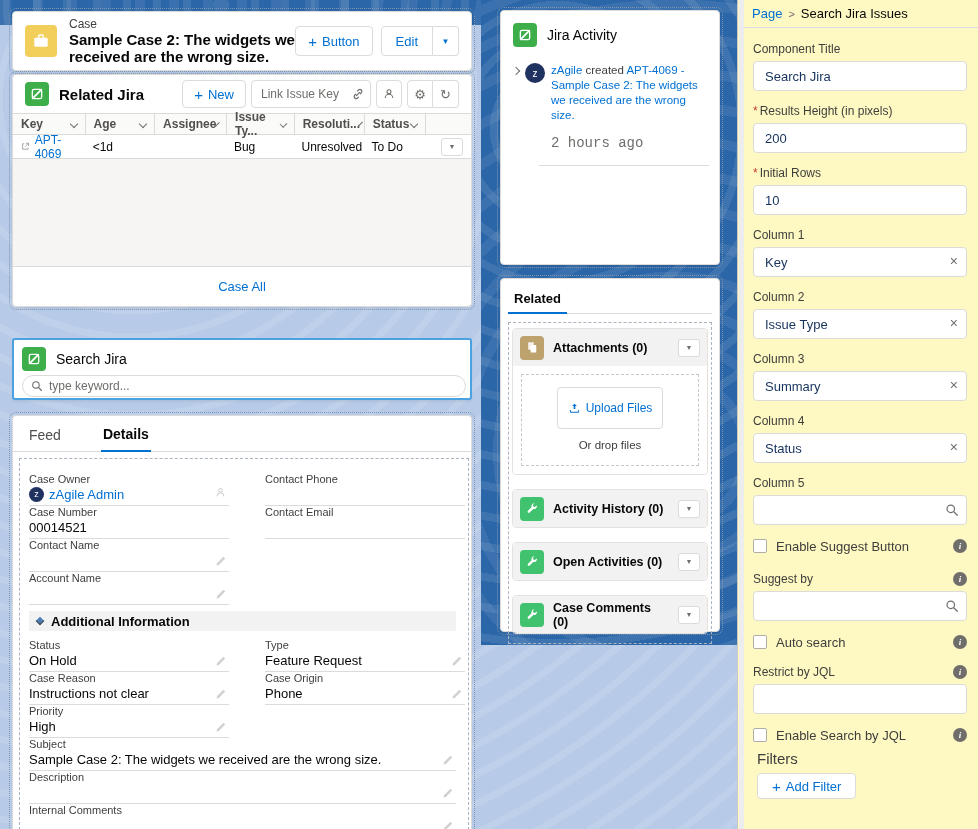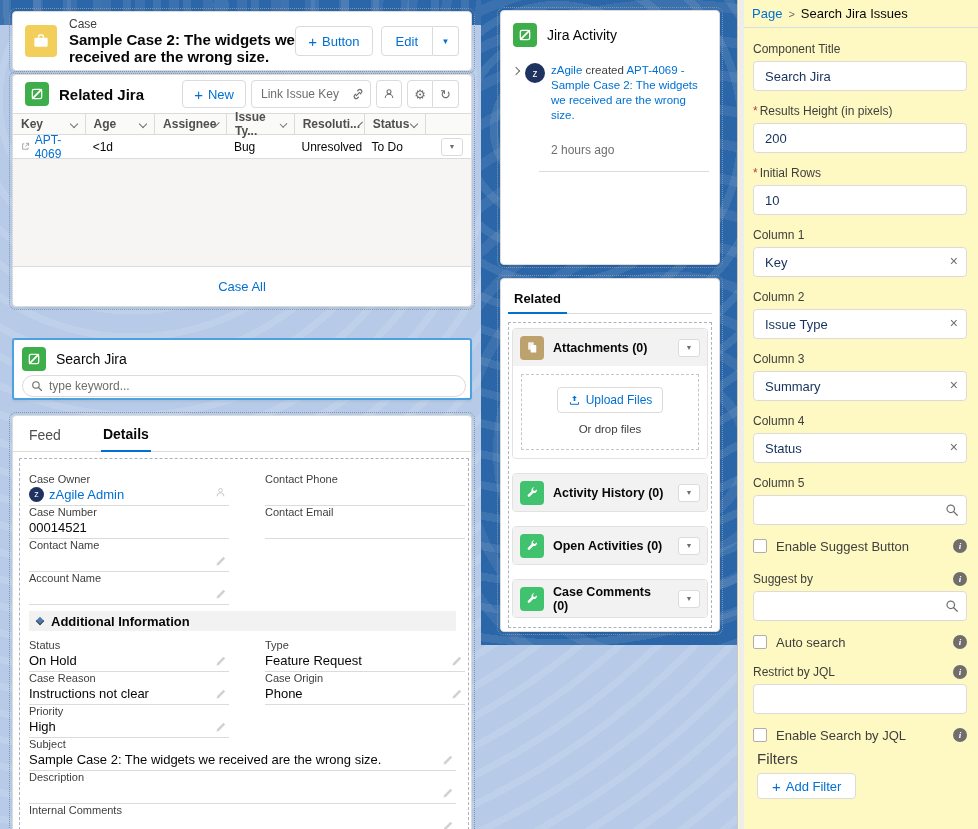--- a/index.html
+++ b/index.html
@@ -104,35 +104,35 @@
 
   
   #card-activity { left:500px; top:10px; width:220px; height:255px; padding:12px 10px 0 12px; }
   .ja-head { display:flex; align-items:center; gap:10px; }
   .ja-title { font-size:14px; }
   .ja-item { display:flex; margin-top:16px; gap:6px; }
   .ja-chev { margin-top:5px; flex:none; cursor:pointer; }
   .ja-avatar { width:20px; height:20px; border-radius:50%; background:#20325f; color:#fff; font-size:10px; display:flex; align-items:center; justify-content:center; flex:none; }
   .ja-text { font-size:11.5px; line-height:15px; width:160px; }
   .ja-action { color:#3e3e3c; }
-  .ja-time { font-size:12px; color:#706e6b; margin-top:20px; }
+  .ja-time { font-size:14px; color:#706e6b; margin-top:12px;font-family:Liberation Mono, monospace; }
   .ja-divider { border-bottom:1px solid #dddbda; margin:14px 0 0 26px; }
 
   
   #card-related { left:500px; top:278px; width:220px; height:354px; padding:8px 7px 0 7px; }
   .rel-tabbar { border-bottom:1px solid #dddbda; }
   .rel-tab { display:inline-block; font-size:13px; font-weight:bold; color:#080707; padding:4px 6px 6px 6px; border-bottom:2px solid #0070d2; margin-bottom:-1px; cursor:pointer; }
   .rel-group { margin-top:8px; border:1px dashed #a9b4c0; padding:5px 3px; }
   .sub-card { border:1px solid #e4e2e0; border-radius:4px; margin-bottom:14px; }
   .sub-bar { height:37px; background:#f3f2f2; display:flex; align-items:center; padding:0 7px; gap:9px; border-radius:4px 4px 0 0; }
   .sub-title { font-size:12.5px; font-weight:bold; }
   .sub-caret { margin-left:auto; }
   .att-body { background:#fff; padding:8px; border-radius:0 0 4px 4px; }
   .drop-zone { border:1px dashed #c9c7c5; padding:12px 0 14px 0; text-align:center; }
-  .btn-upload { height:26px; padding:0 10px; margin:0 auto; font-size:12px; }
+  .btn-upload { height:42px; padding:0 10px; margin:0 auto; font-size:12px; }
   .drop-label { font-size:11.5px; color:#3e3e3c; margin-top:10px; }
 
   
   .props { position:absolute; left:737px; top:0; width:241px; height:829px; background:#fef9c3; border-left:1px solid #c9c7c5; }
   .props-scroll { position:absolute; left:1px; top:0; bottom:0; width:5px; background:#ededed; }
   .props-head { height:28px; display:flex; align-items:center; gap:6px; padding:0 14px; border-bottom:1px solid #d8dde6; font-size:13px; }
   .crumb-sep { color:#706e6b; font-size:11px; }
   .crumb-cur { color:#080707; }
   .props-body { padding:13px 11px 0 15px; }
   .plabel { display:flex; align-items:center; font-size:12px; color:#3e3e3c; height:16px; margin-bottom:4px; }

